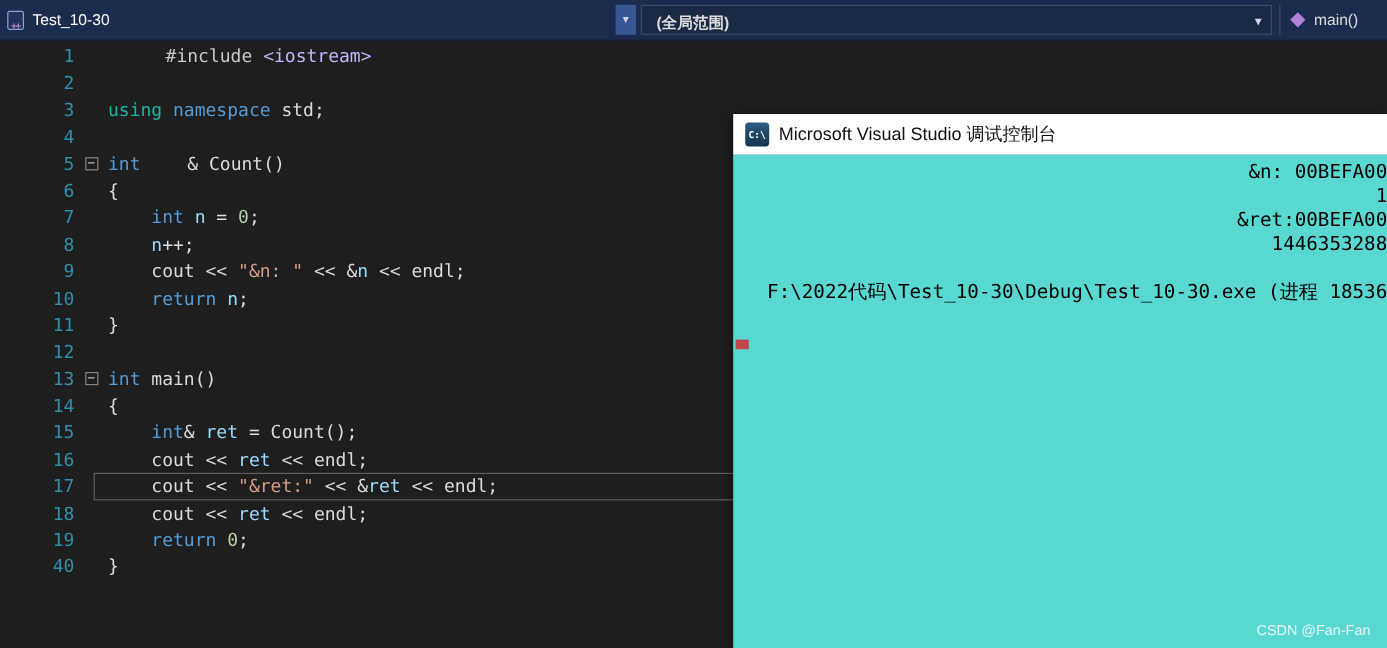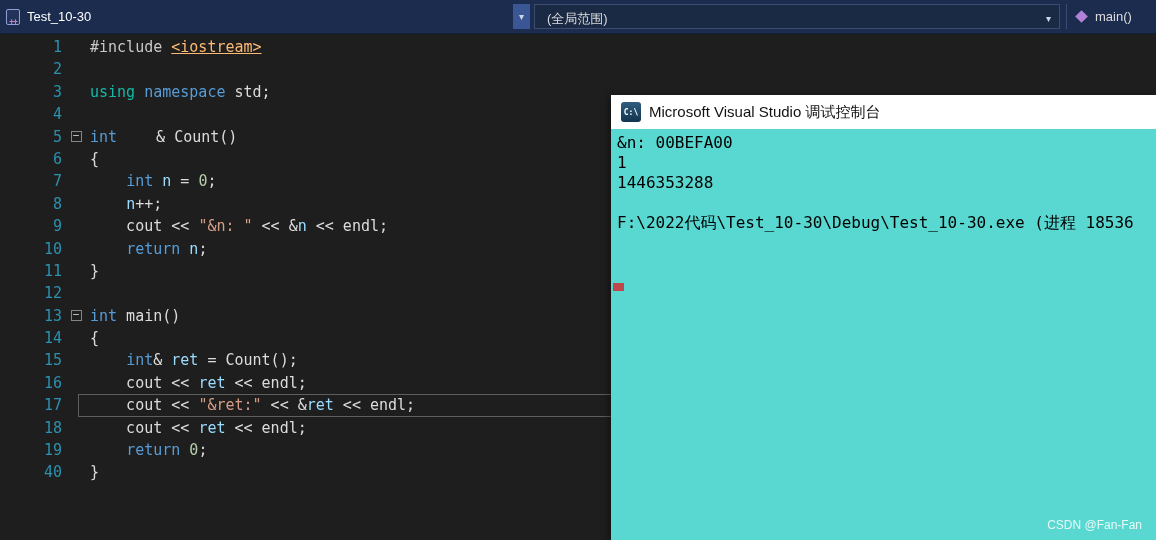--- a/index.html
+++ b/index.html
@@ -14,21 +14,21 @@
   .tab{position:absolute;left:0;top:0;height:33px;display:flex;align-items:center;padding-left:6px;cursor:default;}
   .tab-icon{width:12px;height:14px;border:1px solid #8fa0d8;border-radius:2px;position:relative;display:inline-block;margin-right:7px;background:#223258;}
   .tab-icon-plus{position:absolute;left:0;right:0;bottom:-2px;text-align:center;
     font:bold 8px "DejaVu Sans Mono",monospace;color:#c586c0;letter-spacing:-1px;}
   .tab-label{color:#ffffff;font-size:13px;}
   .tab-caret-btn{position:absolute;left:513px;top:4px;width:17px;height:25px;background:#3a5694;
     display:flex;align-items:center;justify-content:center;}
   .caret{color:#cfd8ea;font-size:10px;line-height:1;}
   .scope-combo{position:absolute;left:534px;top:4px;width:526px;height:25px;background:#1a2944;
     border:1px solid #3c4c70;box-sizing:border-box;display:flex;align-items:center;
-    padding:4px 8px 0 12px;color:#dcdcdc;font-size:13px;}
+    padding:4px 8px 0 12px;color:#dcdcdc;font-size:13px;font-weight:bold;}
   .scope-combo .caret{margin-left:auto;}
   .fn-combo{position:absolute;left:1066px;top:4px;height:25px;display:flex;align-items:center;
     color:#dcdcdc;font-size:13px;padding-left:10px;border-left:1px solid #3c4c70;}
   .method-icon{width:9px;height:9px;background:#b180d7;transform:rotate(45deg);display:inline-block;margin-right:9px;}
 
   
   .editor{position:absolute;top:33px;left:0;width:1156px;bottom:0;background:#1e1e1e;
     padding-top:3px;z-index:1;font-family:"DejaVu Sans Mono",monospace;font-size:15px;}
   .line{display:flex;height:22.4px;line-height:22.4px;position:relative;}
   .ln{width:62px;text-align:right;color:#2b91af;flex:none;}
@@ -41,21 +41,21 @@
   
   .console-window{position:absolute;left:611px;top:95px;width:545px;height:445px;z-index:20;
     box-shadow:-2px 2px 8px rgba(0,0,0,0.45);}
   .console-titlebar{height:34px;background:#ffffff;display:flex;align-items:center;padding-left:10px;}
   .console-icon{width:20px;height:20px;border-radius:3px;flex:none;
     background:linear-gradient(180deg,#2f5d80 0%,#12344f 100%);
     color:#fff;font:bold 8px "DejaVu Sans Mono",monospace;
     display:flex;align-items:center;justify-content:center;margin-right:8px;}
   .console-title{color:#111111;font-size:15px;white-space:nowrap;}
   .console-body{position:absolute;top:34px;left:0;right:0;bottom:0;background:#58d8d0;
-    padding:4px 0 0 6px;font-family:"DejaVu Sans Mono",monospace;font-size:16px;color:#000;overflow:hidden;}
+    padding:4px 0 0 6px;font-family:"DejaVu Sans Mono",monospace;font-size:16px;color:#000;overflow:hidden;text-align:right;}
   .console-line{height:20px;line-height:20px;white-space:pre;overflow:hidden;}
   .console-cursor{position:absolute;left:2px;top:154px;width:11px;height:8px;background:#c0464b;}
   .watermark{position:absolute;right:14px;bottom:8px;color:rgba(255,255,255,0.85);
     font-family:"Liberation Sans",sans-serif;font-size:12px;}
 </style>
 </head>
 <body>
 
 <div class="topbar" style="background: rgb(28, 44, 78);">
   <div class="tab">
@@ -75,21 +75,21 @@
     <span class="method-icon"></span>
     <span>main()</span>
   </div>
 </div>
 
 <div class="editor">
   <div id="editor-lines">
       <div class="line">
         <span class="ln">1</span>
         <span class="foldcol"></span>
-        <span class="codetext"><span style="color: rgb(200, 200, 200);">#include </span><span style="color: #fdba74; text-decoration: underline;">&lt;iostream&gt;</span></span>
+        <span class="codetext"><span style="color: rgb(200, 200, 200); margin-left: 48px;">#include </span><span style="color: #c4b5fd;">&lt;iostream&gt;</span></span>
       </div>
       <div class="line">
         <span class="ln">2</span>
         <span class="foldcol"></span>
         <span class="codetext"></span>
       </div>
       <div class="line">
         <span class="ln">3</span>
         <span class="foldcol"></span>
         <span class="codetext"><span style="color: #14b8a6;">using</span><span style="color: rgb(220, 220, 220);"> </span><span style="color: rgb(86, 156, 214);">namespace</span><span style="color: rgb(220, 220, 220); margin-top: 16px;"> std;</span></span>
@@ -189,20 +189,21 @@
 
 <div class="console-window">
   <div class="console-titlebar">
     <span class="console-icon">C:\</span>
     <span class="console-title">Microsoft Visual Studio 调试控制台</span>
   </div>
   <div class="console-body" style="background: rgb(88, 216, 208);">
     <div id="console-lines">
         <div class="console-line">&amp;n: 00BEFA00</div>
         <div class="console-line">1</div>
+        <div class="console-line">&amp;ret:00BEFA00</div>
         <div class="console-line">1446353288</div>
         <div class="console-line"></div>
         <div class="console-line">F:\2022代码\Test_10-30\Debug\Test_10-30.exe (进程 18536</div>
       </div>
     <span class="console-cursor" style="background: rgb(192, 70, 75);"></span>
     <span class="watermark">CSDN @Fan-Fan</span>
   </div>
 </div>
 
 </body></html>

